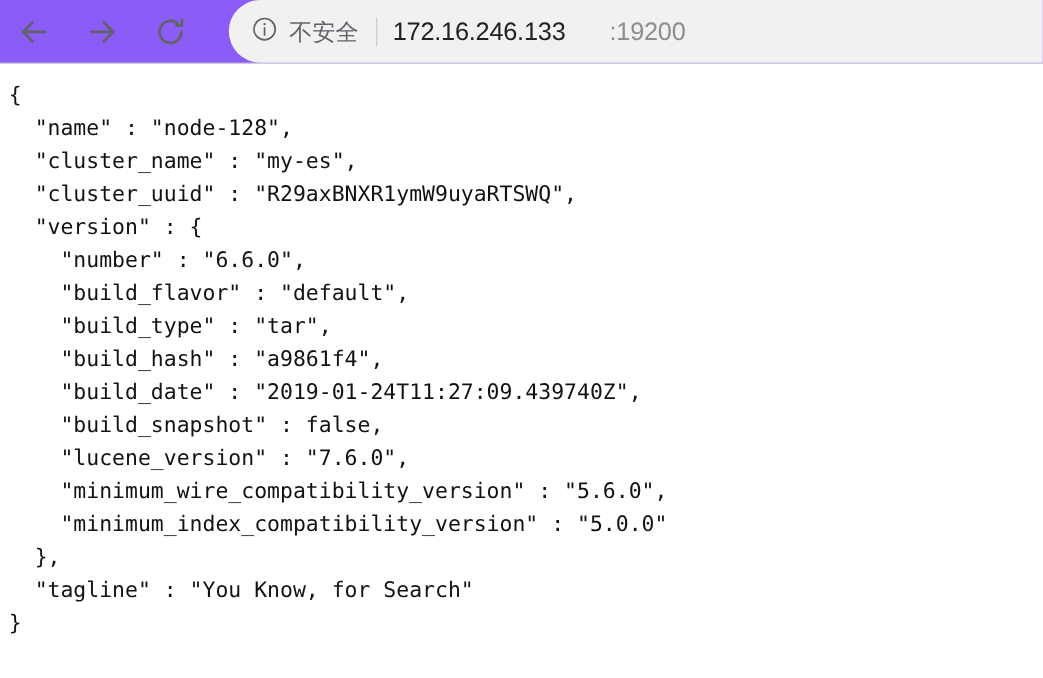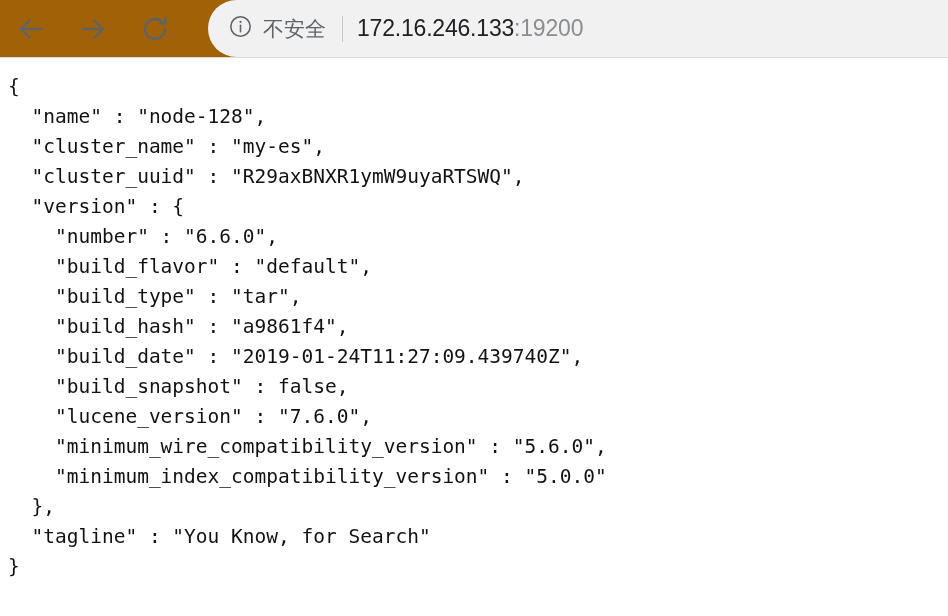--- a/index.html
+++ b/index.html
@@ -12,21 +12,21 @@
     height: 616px;
     background: #ffffff;
     font-family: "Liberation Sans", sans-serif;
     overflow: hidden;
   }
 
   
   .browser-toolbar {
     position: relative;
     height: 58px;
-    background: #a16207;
+    background: #8b5cf6;
     border-bottom: 1px solid #dcdcdc;
     box-sizing: border-box;
   }
 
   .nav-buttons {
     position: absolute;
     left: 0;
     top: 0;
     height: 57px;
     display: flex;
@@ -85,21 +85,21 @@
     flex: 0 0 auto;
   }
 
   .url-text {
     font-family: "Liberation Sans", sans-serif;
     font-size: 23px;
     color: #202124;
     white-space: nowrap;
     letter-spacing: -0.2px;
   }
-  .url-text .url-port { color: #8a8d91; }
+  .url-text .url-port { color: #8a8d91; margin-left: 40px; }
 
   
   .page-content {
     padding: 14px 0 0 0;
     background: #ffffff;
     height: 558px;
     box-sizing: border-box;
     overflow: hidden;
   }
 

